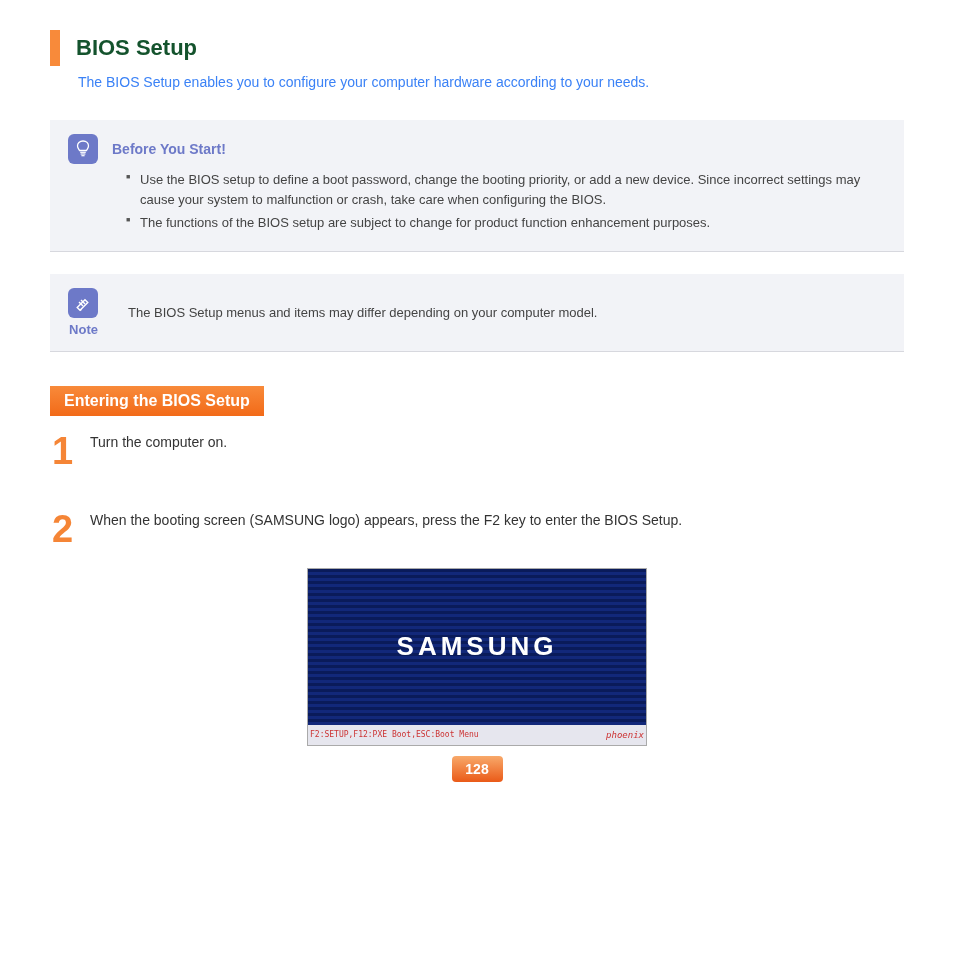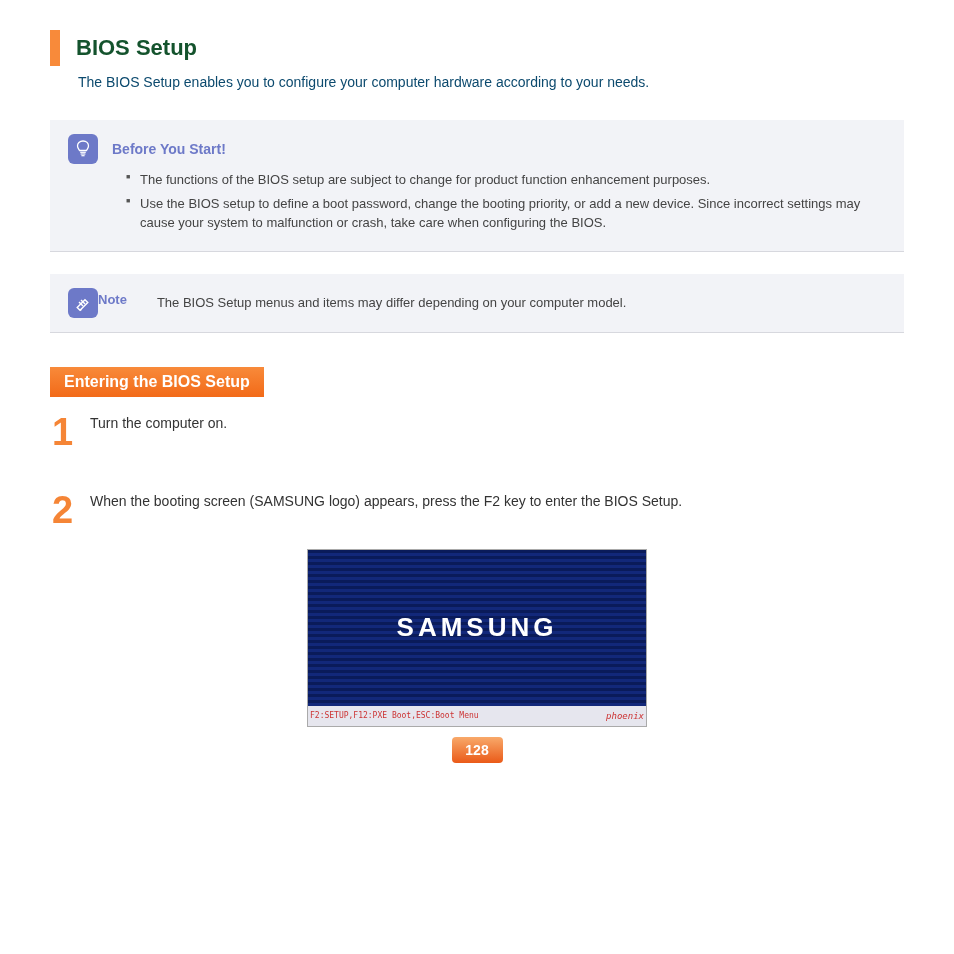--- a/index.html
+++ b/index.html
@@ -23,21 +23,21 @@
     margin-right: 16px;
   }
   h1 {
     font-size: 22px;
     font-weight: bold;
     color: #14532d;
   }
   .subtitle {
     font-size: 14px;
     margin-left: 28px;
-    color: #0c4a6e;
+    color: #3b82f6;
     margin-bottom: 30px;
   }
   .callout {
     background: #f2f3f7;
     border-bottom: 1px solid #d7d8de;
     padding: 14px 18px 14px 18px;
     margin-bottom: 22px;
   }
   .callout-header {
     display: flex;
@@ -85,22 +85,22 @@
   .note-callout {
     display: flex;
     align-items: center;
     background: #f2f3f7;
     border-bottom: 1px solid #d7d8de;
     padding: 14px 18px;
     margin-bottom: 34px;
   }
   .note-side {
     display: flex;
-    flex-direction: row;
-    align-items: flex-start;
+    flex-direction: column;
+    align-items: flex-end;
     margin-right: 30px;
   }
   .note-label {
     color: #6d79c8;
     font-weight: bold;
     font-size: 13px;
     margin-top: 4px;
   }
   .note-text {
     font-size: 13px;
@@ -215,22 +215,22 @@
       <svg width="16" height="18" viewBox="0 0 16 18">
         <path d="M8 1 C4.5 1 2.5 3.5 2.5 6 C2.5 8 4 9.2 4.6 10.5 L11.4 10.5 C12 9.2 13.5 8 13.5 6 C13.5 3.5 11.5 1 8 1 Z" fill="none" stroke="#fff" stroke-width="1.3"></path>
         <line x1="5.2" y1="12.3" x2="10.8" y2="12.3" stroke="#fff" stroke-width="1.2"></line>
         <line x1="5.6" y1="14" x2="10.4" y2="14" stroke="#fff" stroke-width="1.2"></line>
         <line x1="6.4" y1="15.7" x2="9.6" y2="15.7" stroke="#fff" stroke-width="1.2"></line>
       </svg>
     </div>
     <span class="callout-title">Before You Start!</span>
   </div>
   <ul>
+    <li>Use the BIOS setup to define a boot password, change the booting priority, or add a new device. Since incorrect settings may cause your system to malfunction or crash, take care when configuring the BIOS.</li>
     <li>The functions of the BIOS setup are subject to change for product function enhancement purposes.</li>
-    <li>Use the BIOS setup to define a boot password, change the booting priority, or add a new device. Since incorrect settings may cause your system to malfunction or crash, take care when configuring the BIOS.</li>
   </ul>
 </div>
 
 <div class="note-callout">
   <div class="note-side">
     <div class="icon-box icon-blue">
       <svg width="18" height="18" viewBox="0 0 18 18" class="pencil-icon">
         <rect x="3" y="9" width="11" height="4" transform="rotate(-45 8.5 11)"></rect>
         <path d="M3 14 L5 14 L3 12 Z" fill="#fff" stroke="none" transform="rotate(-45 8.5 11)"></path>
         <line x1="5" y1="8" x2="9" y2="12"></line>

